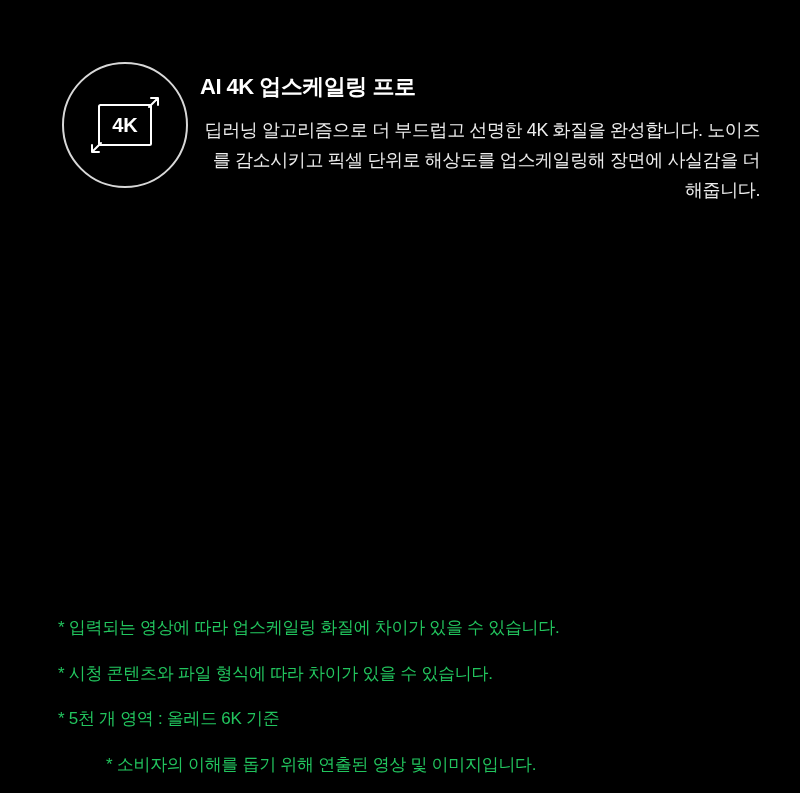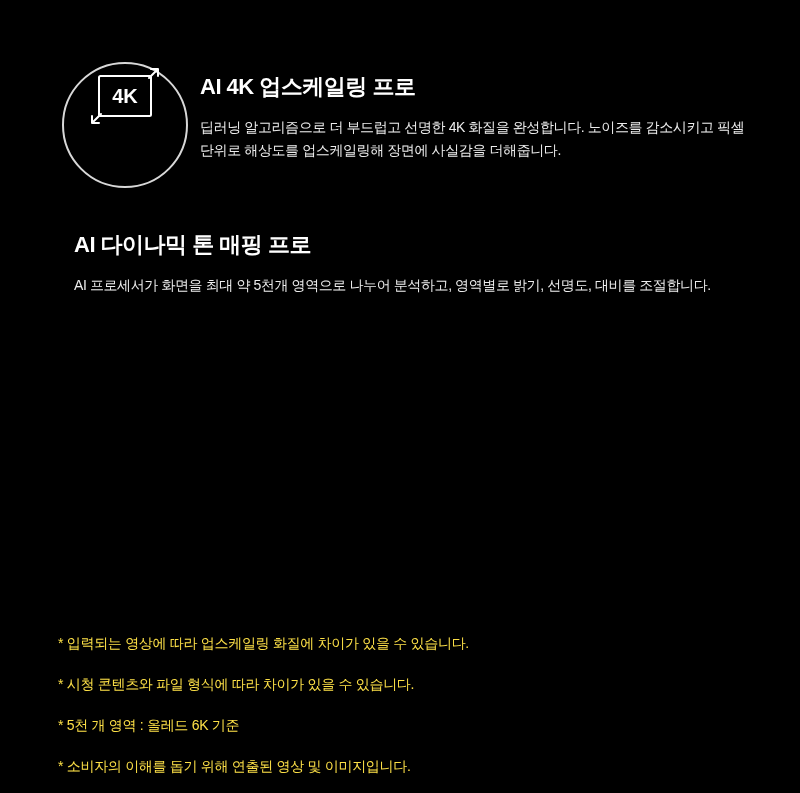--- a/index.html
+++ b/index.html
@@ -31,60 +31,61 @@
     padding-right: 40px;
     margin-bottom: 26px;
   }
   .feature-icon {
     flex: 0 0 auto;
     width: 122px;
     height: 122px;
     border: 2px solid #d8d8d8;
     border-radius: 50%;
     display: flex;
-    align-items: flex-start;
+    align-items: center;
     justify-content: center;
     margin-top: 6px;
   }
   .feature-body {
     flex: 1 1 auto;
     padding-left: 12px;
     padding-top: 18px;
   }
   .feature-title {
     font-size: 22px;
     font-weight: bold;
     line-height: 1.2;
     letter-spacing: -0.5px;
     margin: 0 0 16px 0;
     color: #ffffff;
   }
   .feature-desc {
-    font-size: 14px;
+    font-size: 18px;
     line-height: 1.65;
     letter-spacing: -0.4px;
     margin: 0;
     color: #ededed;
     font-weight: 400;
+    text-align: right;
   }
   .notes {
     position: absolute;
     left: 0;
     right: 0;
     bottom: 0;
     padding: 0 0 10px 58px;
   }
   .note {
-    font-size: 14px;
+    font-size: 17px;
     line-height: 1.5;
     letter-spacing: -0.3px;
-    color: #fde047;
+    color: #22c55e;
     margin-bottom: 20px;
   }
-  .note:last-child { margin-bottom: 6px; }
+  .note:last-child { margin-bottom: 6px; margin-left: 48px; }
   svg { display: block; }
 </style>
 </head>
 <body>
 
 <div class="page">
 
   <div class="features">
 
     <div class="feature">
@@ -97,24 +98,20 @@
         </svg>
       </div>
       <div class="feature-body">
         <h2 class="feature-title">AI 4K 업스케일링 프로</h2>
         <p class="feature-desc">딥러닝 알고리즘으로 더 부드럽고 선명한 4K 화질을 완성합니다. 노이즈를 감소시키고 픽셀 단위로 해상도를 업스케일링해 장면에 사실감을 더해줍니다.</p>
       </div>
     </div>
 
 
     <div class="feature">
-      <div class="feature-body">
-        <h2 class="feature-title">AI 다이나믹 톤 매핑 프로</h2>
-        <p class="feature-desc">AI 프로세서가 화면을 최대 약 5천개 영역으로 나누어 분석하고, 영역별로 밝기, 선명도, 대비를 조절합니다.</p>
-      </div>
     </div>
 
   </div>
 
   <div class="notes">
     <div class="note">* 입력되는 영상에 따라 업스케일링 화질에 차이가 있을 수 있습니다.</div>
     <div class="note">* 시청 콘텐츠와 파일 형식에 따라 차이가 있을 수 있습니다.</div>
     <div class="note">* 5천 개 영역 : 올레드 6K 기준</div>
     <div class="note">* 소비자의 이해를 돕기 위해 연출된 영상 및 이미지입니다.</div>
   </div>

